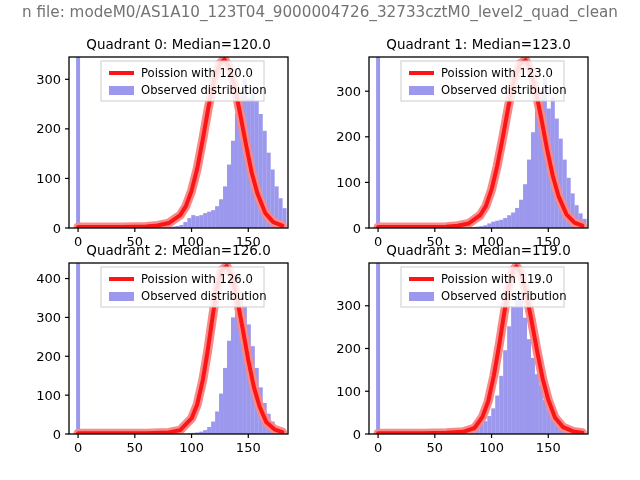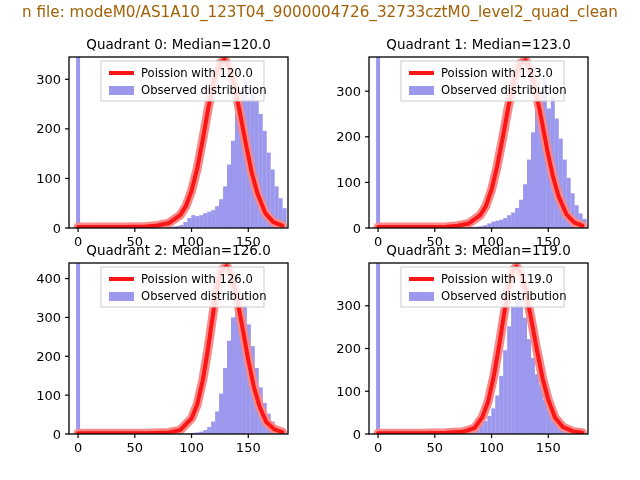--- a/index.html
+++ b/index.html
@@ -17,21 +17,21 @@
     left: 0; top: 0;
     width: 640px; height: 480px;
   }
   .suptitle {
     position: absolute;
     top: 0px;
     left: 50%;
     transform: translateX(-50%);
     white-space: nowrap;
     font-size: 15.2px;
-    color: #a16207;
+    color: #737373;
     line-height: 24px;
   }
   .axes-title {
     font-size: 13.5px;
     fill: #000000;
   }
   .tick-label {
     font-size: 13px;
     fill: #000000;
   }

